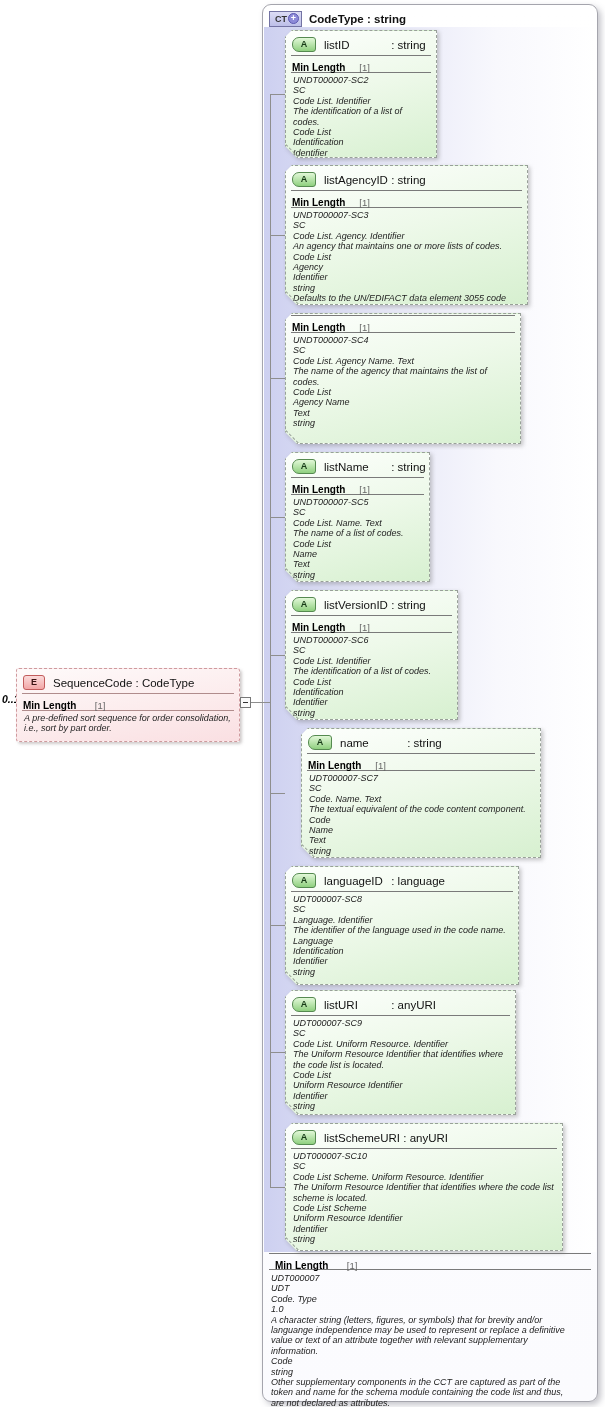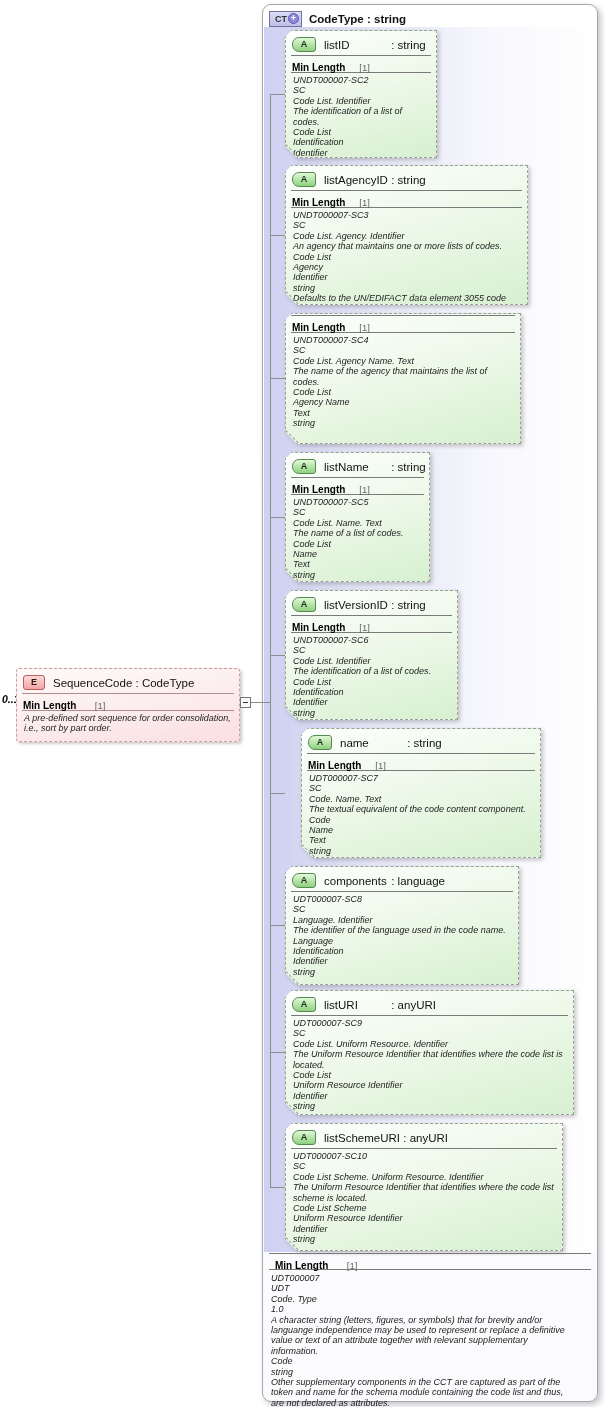--- a/index.html
+++ b/index.html
@@ -278,38 +278,38 @@
           <div class="ann-line">Text</div>
           <div class="ann-line">string</div>
         </div>
       <div class="notch-line"></div>
     </div>
   </div>
 
   <div class="attr-wrap" style="left:285px;top:866px;width:234px;height:119px;">
     <div class="attr-box">
       <div class="attr-head">
-        <span class="icon-a">A</span><span class="attr-title"><span class="attr-n">components</span><span> : </span><span>language</span></span>
+        <span class="icon-a">A</span><span class="attr-title"><span class="attr-n">languageID</span><span> : </span><span>language</span></span>
       </div>
       <div class="hline"></div>
       <div class="ann">
           <div class="ann-line">UDT000007-SC8</div>
           <div class="ann-line">SC</div>
           <div class="ann-line">Language. Identifier</div>
           <div class="ann-line">The identifier of the language used in the code name.</div>
           <div class="ann-line">Language</div>
           <div class="ann-line">Identification</div>
           <div class="ann-line">Identifier</div>
           <div class="ann-line">string</div>
         </div>
       <div class="notch-line"></div>
     </div>
   </div>
 
-  <div class="attr-wrap" style="left:285px;top:990px;width:289px;height:125px;">
+  <div class="attr-wrap" style="left:285px;top:990px;width:231px;height:125px;">
     <div class="attr-box">
       <div class="attr-head">
         <span class="icon-a">A</span><span class="attr-title"><span class="attr-n">listURI</span><span> : </span><span>anyURI</span></span>
       </div>
       <div class="hline"></div>
       <div class="ann">
           <div class="ann-line">UDT000007-SC9</div>
           <div class="ann-line">SC</div>
           <div class="ann-line">Code List. Uniform Resource. Identifier</div>
           <div class="ann-line">The Uniform Resource Identifier that identifies where the code list is located.</div>

